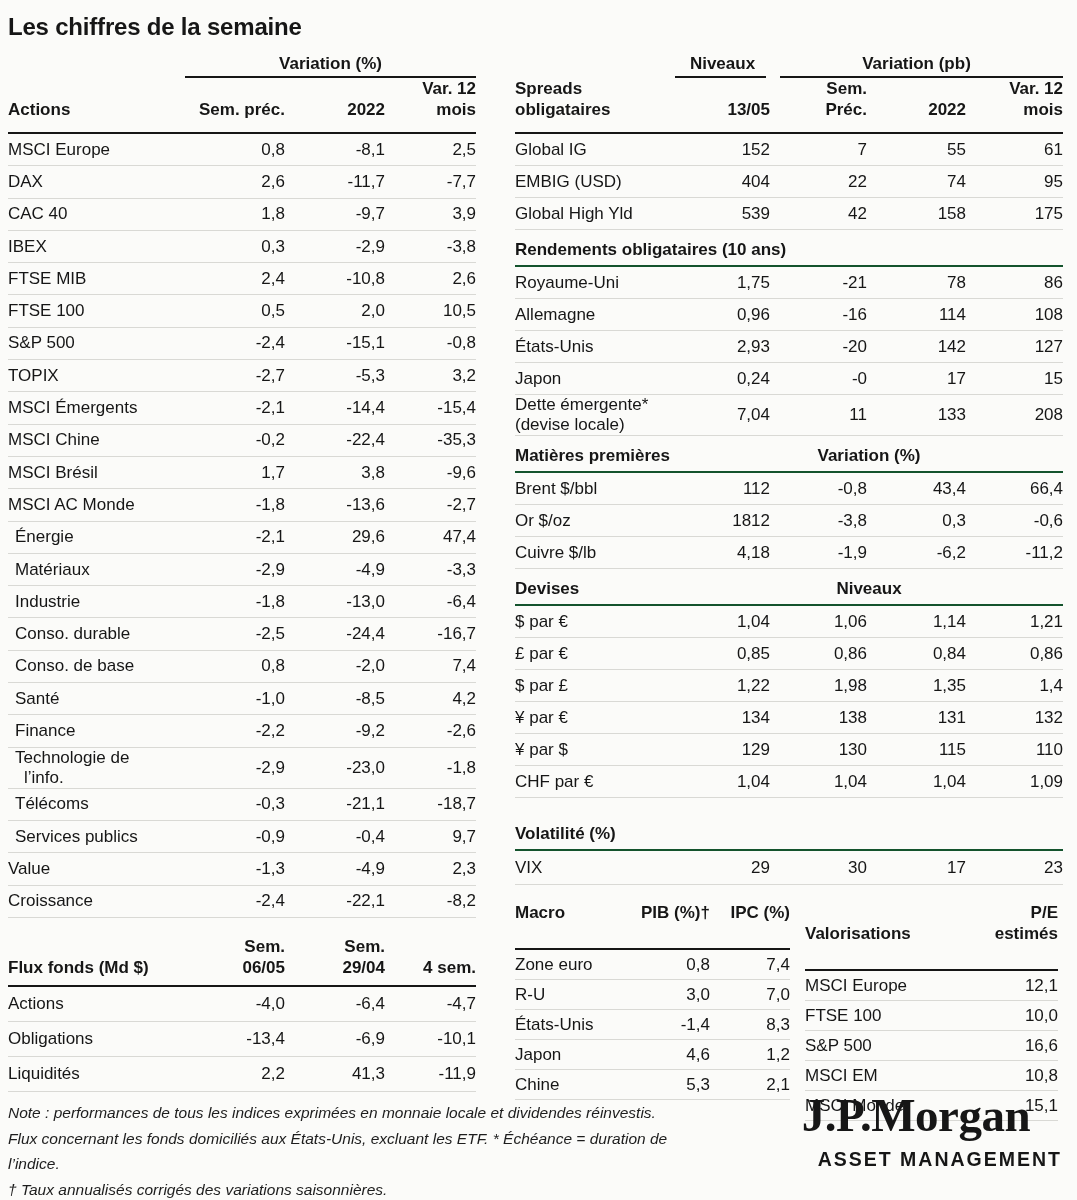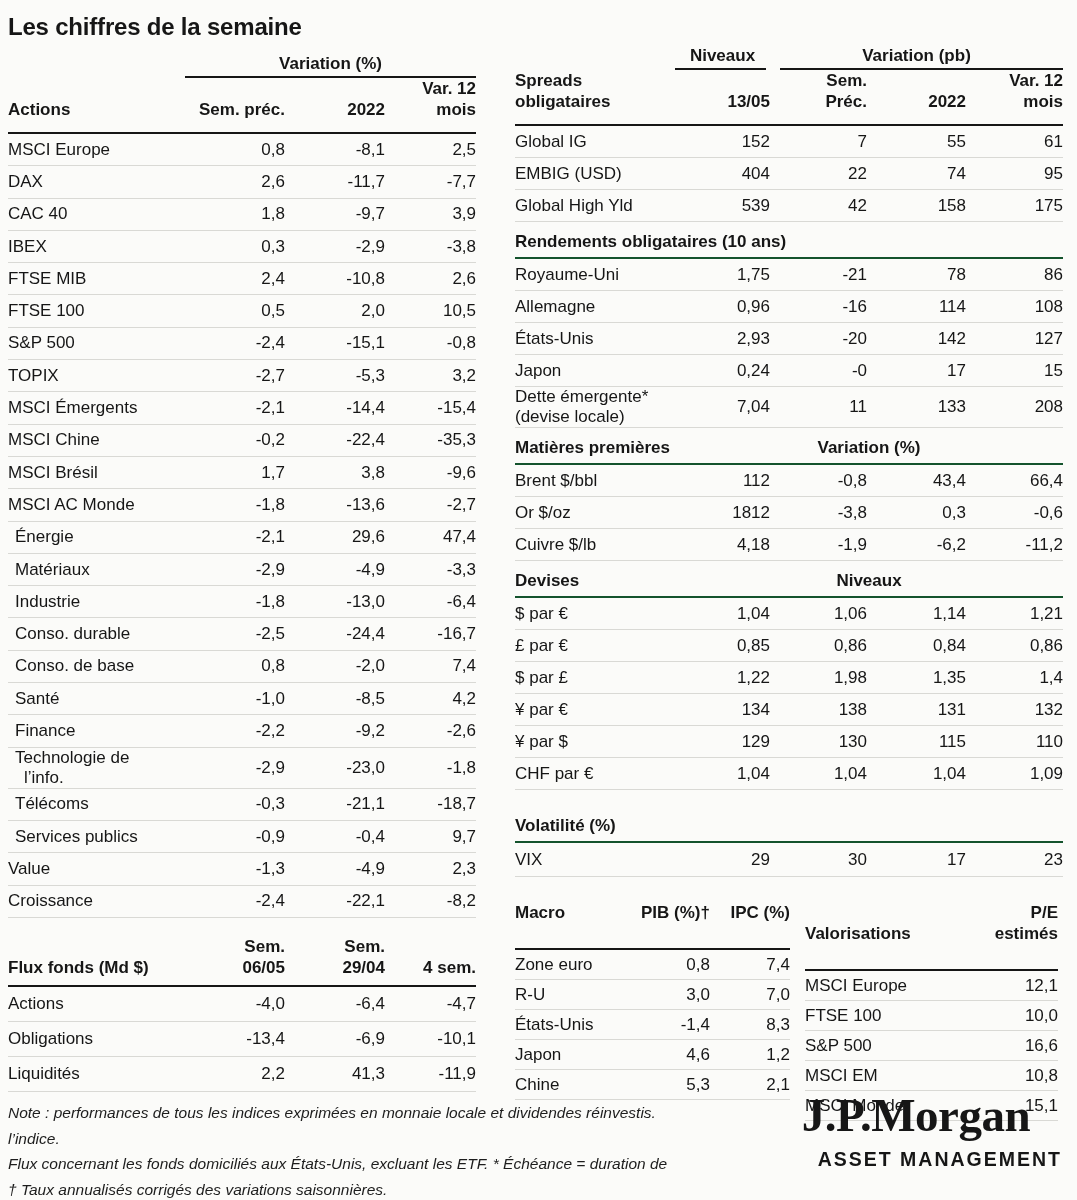--- a/index.html
+++ b/index.html
@@ -38,21 +38,21 @@
   #right-table .l2{padding-left:0;}
 
   
   tbody.sec td{height:30px;vertical-align:bottom;font-weight:bold;border-bottom:2px solid #14532d;padding-bottom:5px;}
   tbody.sec td.unit{text-align:center;}
   tbody.spacer td{height:16px;border:none;}
   #right-table tbody.vol td{height:33px;margin-left:40px;}
 
   #actions-wrap{left:8px;top:44px;width:468px;}
   #flux-wrap{left:8px;top:936px;width:468px;}
-  #right-wrap{left:515px;top:36px;width:548px;}
+  #right-wrap{left:515px;top:44px;width:548px;}
   #macro-wrap{left:515px;top:902px;width:275px;}
   #valo-wrap{left:805px;top:902px;width:253px;}
   #flux-table tr.hd td{padding-bottom:7px;}
   #macro-table tr.hd td, #valo-table tr.hd td{padding-bottom:25px;}
 
   #footnote{left:8px;top:1100px;width:786px;font-style:italic;font-size:15.5px;line-height:25.5px;color:#1d1d1d;}
 
   #logo{left:770px;top:1089px;width:292px;text-align:right;}
   #logo .brand{font-family:"Liberation Serif", serif;font-weight:bold;font-size:47px;line-height:52px;letter-spacing:-0.5px;text-align:center;}
   #logo .division{font-weight:bold;font-size:19.5px;letter-spacing:2px;margin-top:7px;}
@@ -562,21 +562,21 @@
         <tr>
           <td class="lbl">MSCI Monde</td>
           <td class="num">15,1</td>
         </tr>
       </tbody>
   </table>
 </div>
 
 <div class="abs" id="footnote">
   <div>Note : performances de tous les indices exprimées en monnaie locale et dividendes réinvestis.</div>
+  <div>Flux concernant les fonds domiciliés aux États-Unis, excluant les ETF. * Échéance = duration de</div>
   <div>l’indice.</div>
-  <div>Flux concernant les fonds domiciliés aux États-Unis, excluant les ETF. * Échéance = duration de</div>
   <div>† Taux annualisés corrigés des variations saisonnières.</div>
 </div>
 
 <div class="abs" id="logo">
   <div class="brand">J.P.Morgan</div>
   <div class="division">ASSET MANAGEMENT</div>
 </div>
 
 </body></html>

